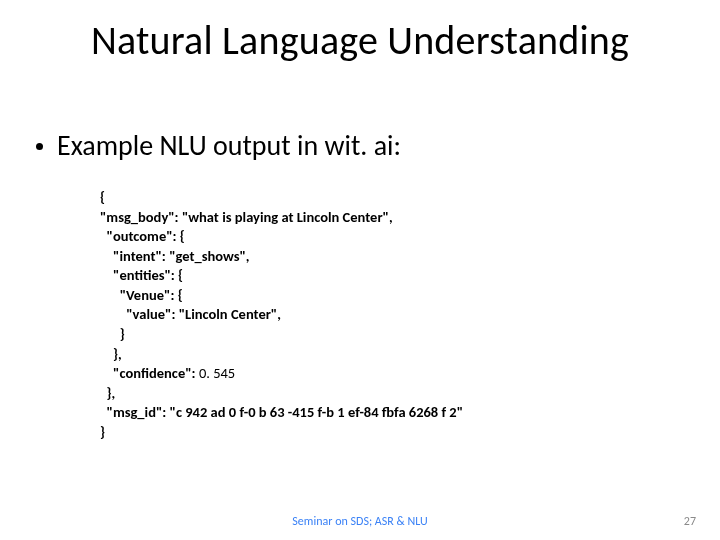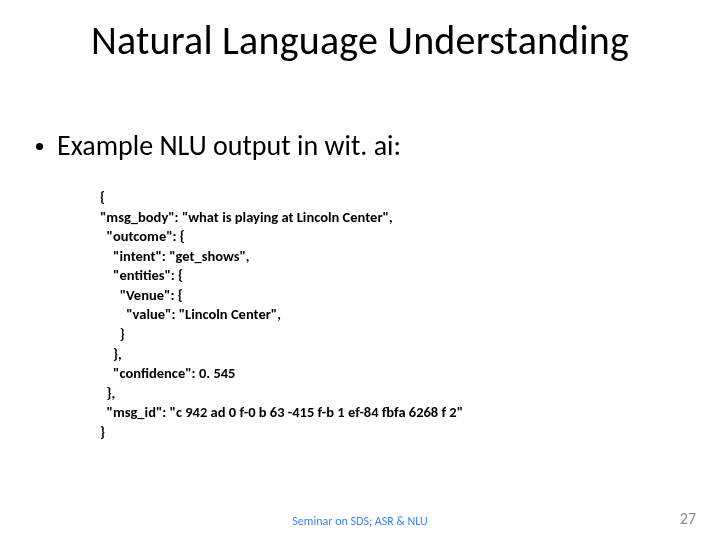--- a/index.html
+++ b/index.html
@@ -51,37 +51,37 @@
     position: absolute;
     top: 188px;
     left: 100px;
     font-size: 14.5px;
     font-weight: 700;
     line-height: 1.35;
     white-space: pre;
     font-family: Calibri, "Segoe UI", Arial, sans-serif;
   }
   .code-block .nobold {
-    font-weight: 700;
+    font-weight: 400;
     margin-top: 40px;
   }
   .footer {
     position: absolute;
     bottom: 12px;
     left: 0;
     right: 0;
     text-align: center;
     font-size: 12px;
     color: #3b82f6;
   }
   .pagenum {
     position: absolute;
     bottom: 12px;
     right: 24px;
-    font-size: 16px;
+    font-size: 12px;
     color: #8a8a8a;
   }
 </style>
 </head>
 <body>
 
 <div class="slide">
 
   <div class="title">Natural Language Understanding</div>
 

